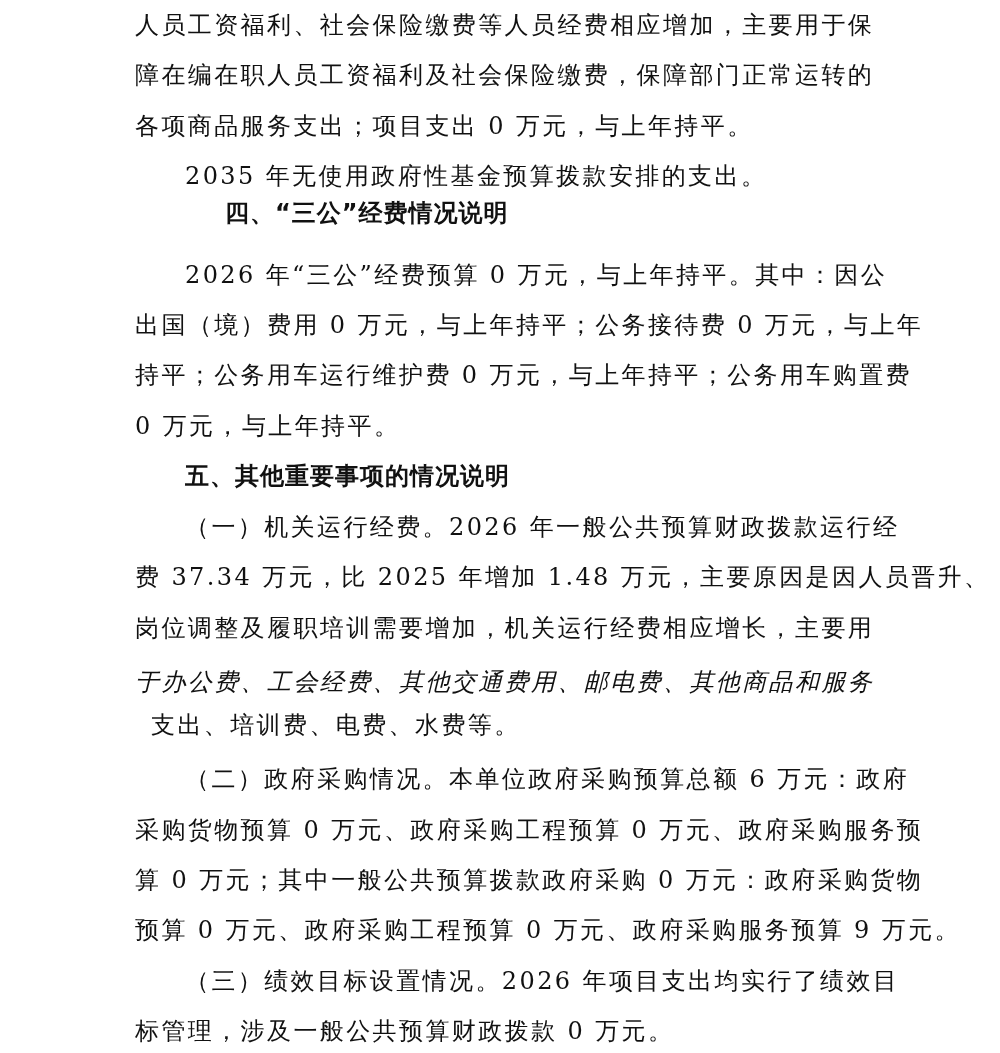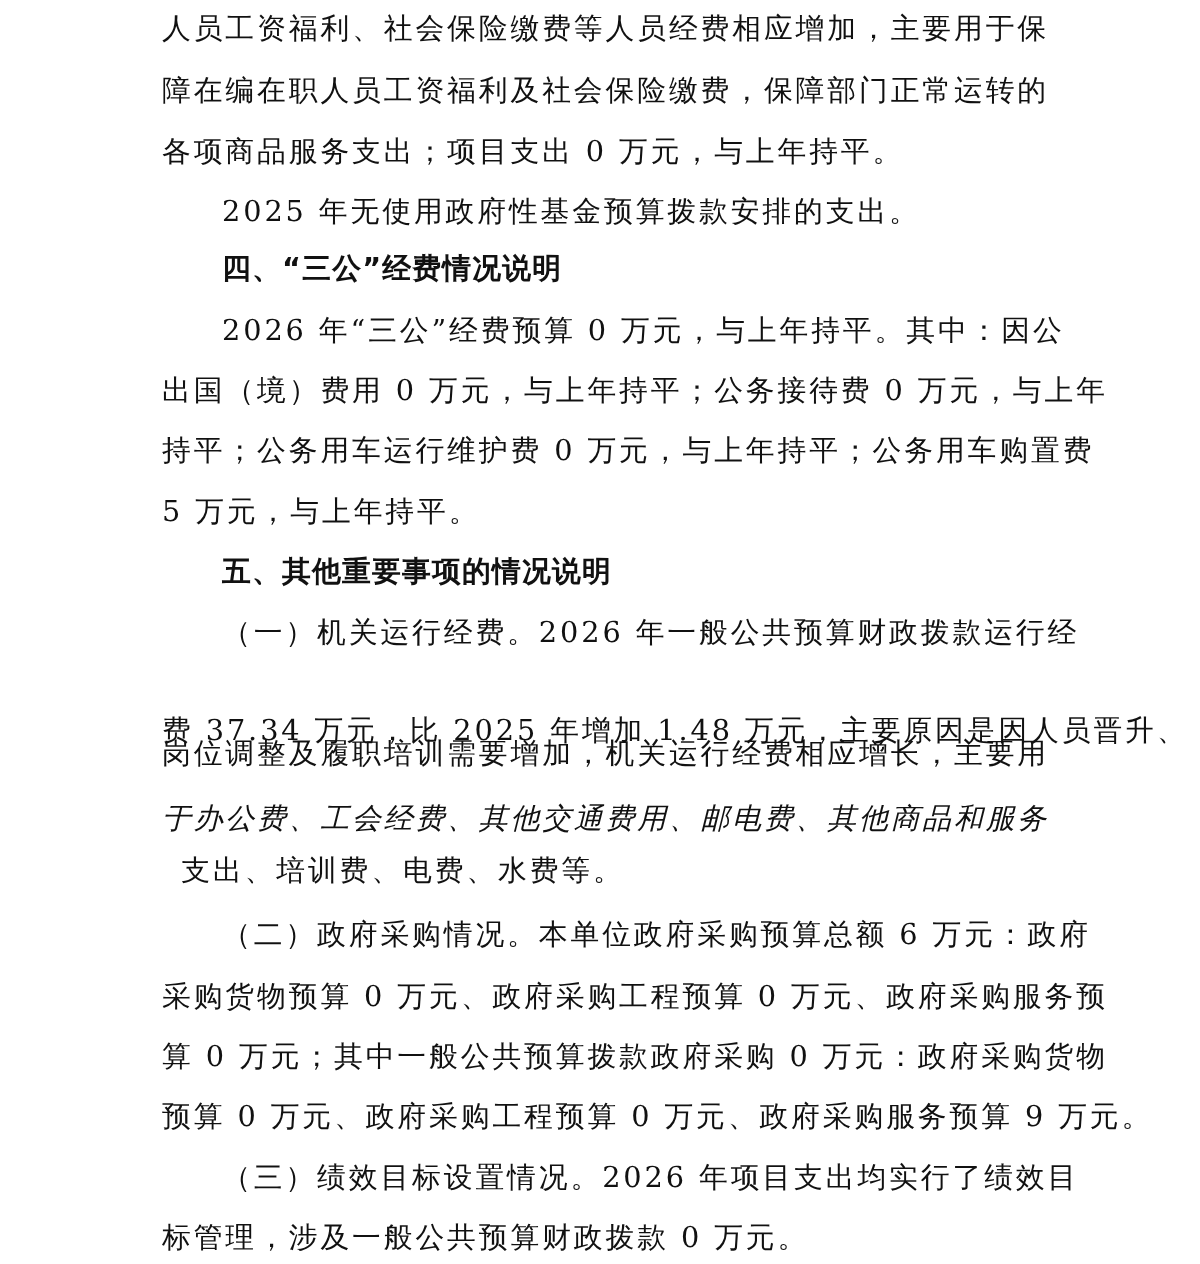--- a/index.html
+++ b/index.html
@@ -34,32 +34,32 @@
     .line.heading {
       font-family: "DejaVu Sans", "Liberation Sans", sans-serif;
       font-weight: bold;
       letter-spacing: 1px;
     }
   </style>
 </head>
 <body>
 
 <div class="page">
-  <div class="line" style="top: 0px; font-family: Liberation Serif, serif;">人员工资福利、社会保险缴费等人员经费相应增加，主要用于保</div>
+  <div class="line" style="top: 0px;">人员工资福利、社会保险缴费等人员经费相应增加，主要用于保</div>
   <div class="line" style="top: 50px; text-align: center;">障在编在职人员工资福利及社会保险缴费，保障部门正常运转的</div>
   <div class="line" style="top: 101px;">各项商品服务支出；项目支出 0 万元，与上年持平。</div>
-  <div class="line indent" style="top: 151px;">2025 年无使用政府性基金预算拨款安排的支出。</div>
-  <div class="line indent heading" style="top: 199px;">四、“三公”经费情况说明</div>
+  <div class="line indent" style="top: 151px;">2035 年无使用政府性基金预算拨款安排的支出。</div>
+  <div class="line indent heading" style="top: 188px; margin-left: 40px;">四、“三公”经费情况说明</div>
   <div class="line indent" style="top: 250px;">2026 年“三公”经费预算 0 万元，与上年持平。其中：因公</div>
   <div class="line" style="top: 300px;">出国（境）费用 0 万元，与上年持平；公务接待费 0 万元，与上年</div>
   <div class="line" style="top: 350px;">持平；公务用车运行维护费 0 万元，与上年持平；公务用车购置费</div>
-  <div class="line" style="top: 401px;">5 万元，与上年持平。</div>
+  <div class="line" style="top: 401px;">0 万元，与上年持平。</div>
   <div class="line indent heading" style="top: 451px;">五、其他重要事项的情况说明</div>
   <div class="line indent" style="top: 502px;">（一）机关运行经费。2026 年一般公共预算财政拨款运行经</div>
-  <div class="line" style="top: 584px; text-align: center;">费 37.34 万元，比 2025 年增加 1.48 万元，主要原因是因人员晋升、</div>
+  <div class="line" style="top: 552px; text-align: center;">费 37.34 万元，比 2025 年增加 1.48 万元，主要原因是因人员晋升、</div>
   <div class="line" style="top: 603px;">岗位调整及履职培训需要增加，机关运行经费相应增长，主要用</div>
   <div class="line" style="top: 657px; font-style: italic;">于办公费、工会经费、其他交通费用、邮电费、其他商品和服务</div>
   <div class="line" style="top: 700px; margin-left: 16px;">支出、培训费、电费、水费等。</div>
   <div class="line indent" style="top: 754px;">（二）政府采购情况。本单位政府采购预算总额 6 万元：政府</div>
   <div class="line" style="top: 805px;">采购货物预算 0 万元、政府采购工程预算 0 万元、政府采购服务预</div>
   <div class="line" style="top: 855px;">算 0 万元；其中一般公共预算拨款政府采购 0 万元：政府采购货物</div>
   <div class="line" style="top: 905px;">预算 0 万元、政府采购工程预算 0 万元、政府采购服务预算 9 万元。</div>
   <div class="line indent" style="top: 956px;">（三）绩效目标设置情况。2026 年项目支出均实行了绩效目</div>
   <div class="line" style="top: 1006px;">标管理，涉及一般公共预算财政拨款 0 万元。</div>
 </div>

